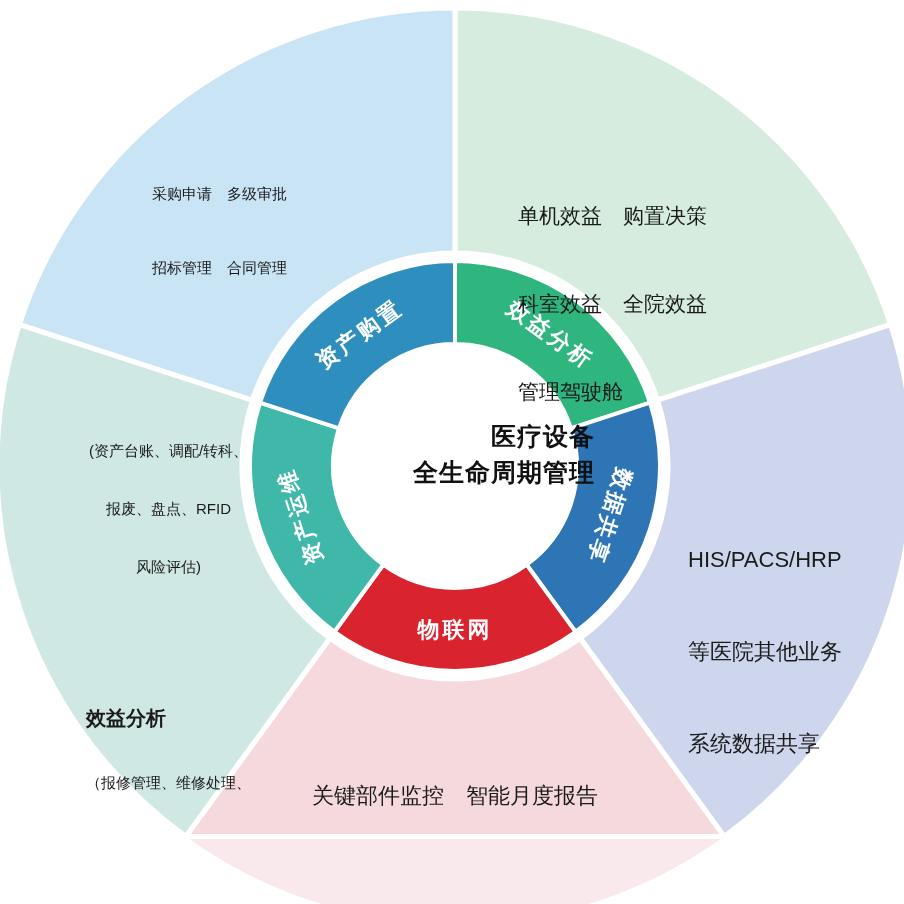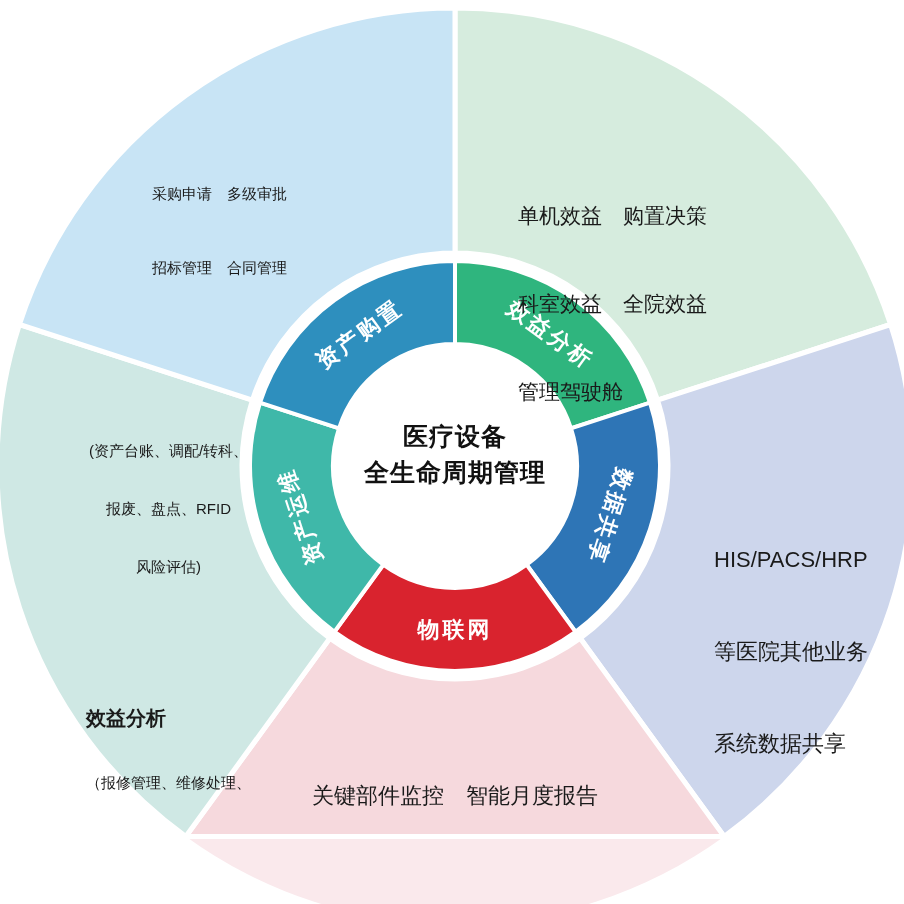--- a/index.html
+++ b/index.html
@@ -20,32 +20,32 @@
     font-family: "Liberation Sans", sans-serif;
     font-size: 22px;
     font-weight: bold;
     fill: #ffffff;
     letter-spacing: 3px;
     text-anchor: middle;
   }
   .center-title {
     position: absolute;
     left: 315px; top: 418px; width: 280px;
-    text-align: center;
+    text-align: right;
     font-size: 25px;
     font-weight: bold;
     line-height: 36px;
     letter-spacing: 1px;
     color: #111111;
   }
   .details { position: absolute; white-space: pre; color: #1a1a1a; }
   .details .line { line-height: 40px; }
   .details-acquisition { left: 152px; top: 140px; font-size: 15px; }
   .details-benefit     { left: 518px; top: 148px; font-size: 21px; }
-  .details-datashare   { left: 688px; top: 488px; font-size: 22px; margin-left: 26px; }
+  .details-datashare   { left: 688px; top: 488px; font-size: 22px; }
   .details-iot         { left: 255px; top: 724px; width: 400px; text-align: center; font-size: 22px; }
   .details-operations  { left: 86px;  top: 368px; }
   .op-group { margin-bottom: 18px; }
   .op-title { font-size: 20px; font-weight: bold; line-height: 28px; margin-bottom: 4px; }
   .op-line  { font-size: 15px; line-height: 22px; text-align: center; }
 </style>
 </head>
 <body>
 
 <div class="stage">

